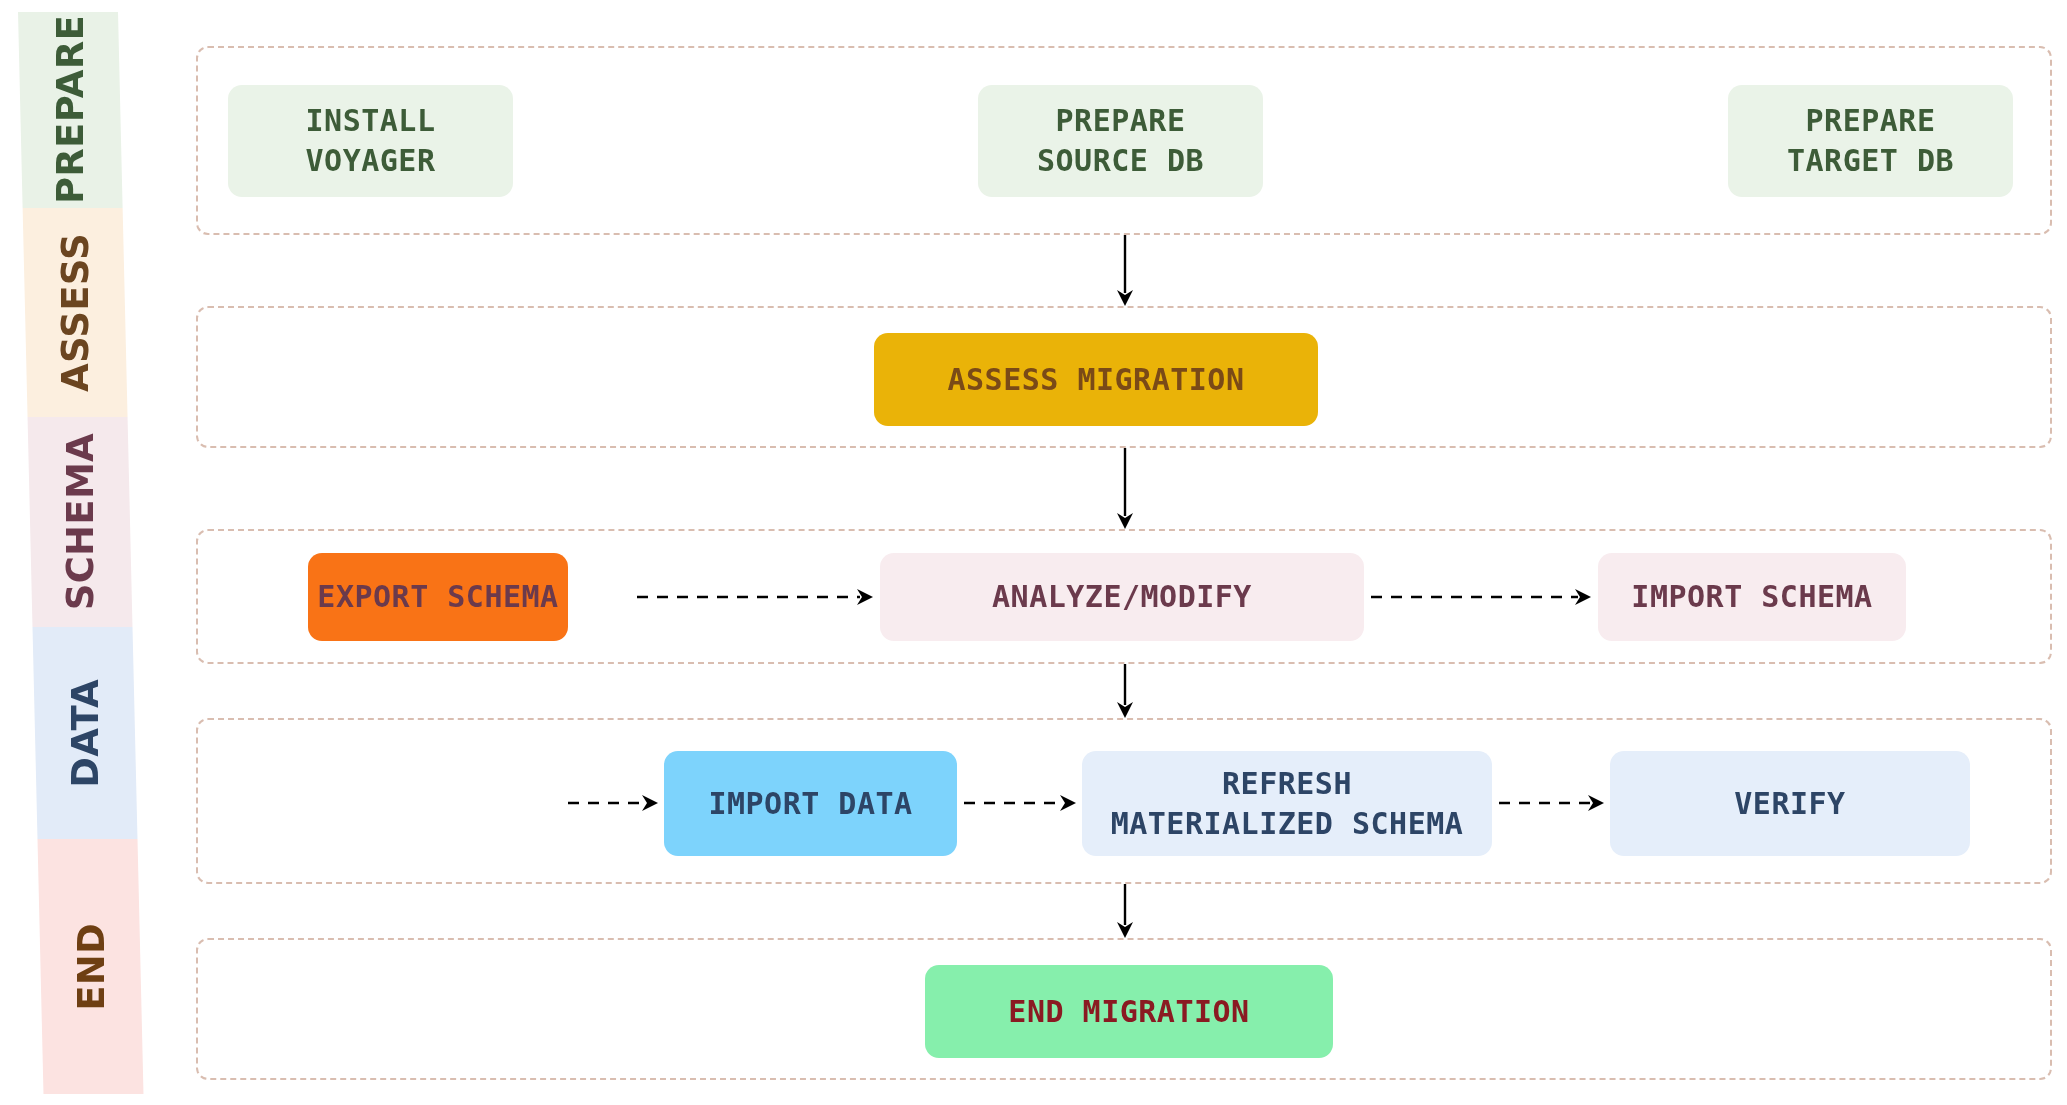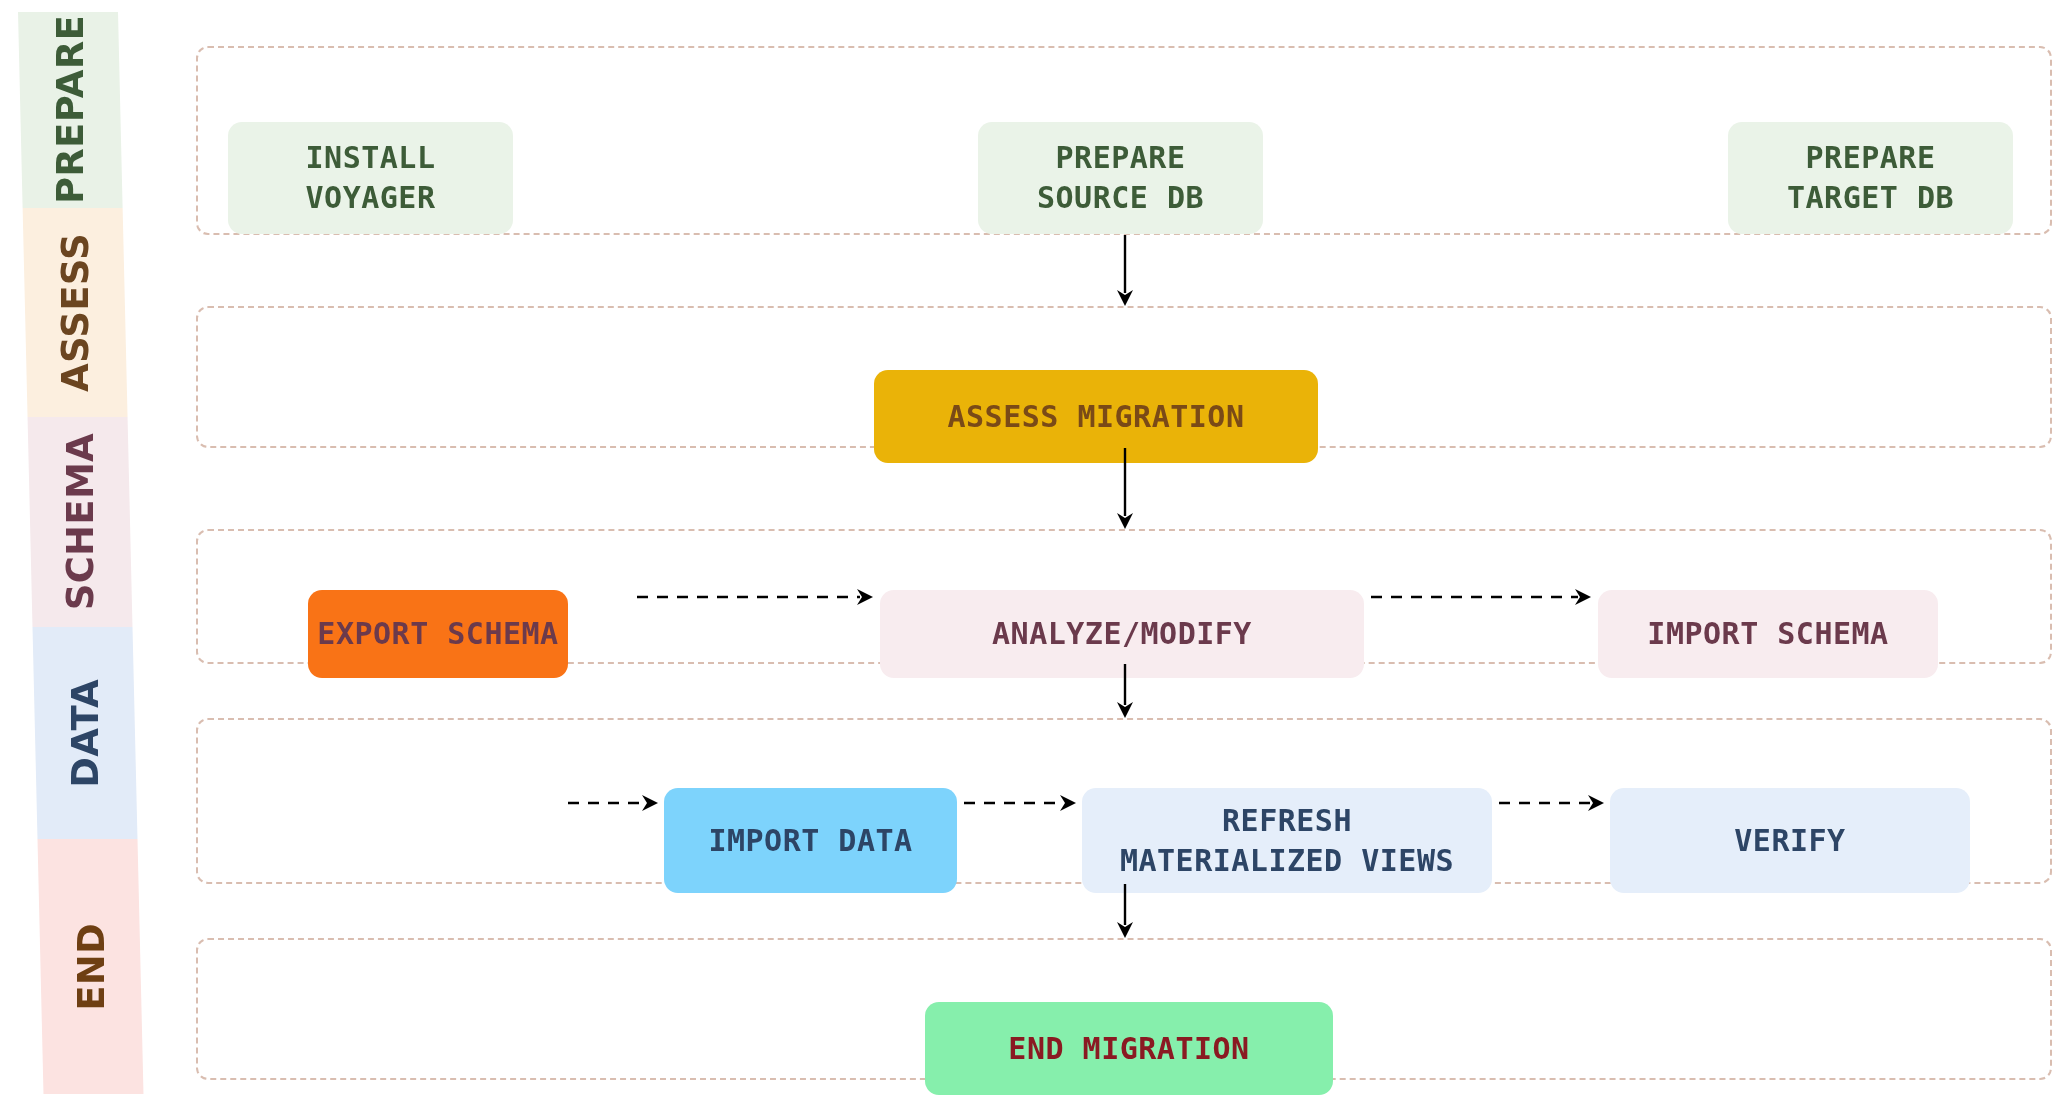--- a/index.html
+++ b/index.html
@@ -64,21 +64,20 @@
     display: flex;
     align-items: center;
     justify-content: center;
     text-align: center;
     font-family: "DejaVu Sans Mono", "Liberation Mono", monospace;
     font-weight: 700;
     font-size: 30px;
     line-height: 1.32;
     letter-spacing: 0.5px;
     white-space: pre-line;
-    margin-top: 37px;
   }
 
   
   .v-arrow, .h-arrow {
     position: absolute;
     overflow: visible;
   }
 </style>
 </head>
 <body>
@@ -111,34 +110,34 @@
 SOURCE DB</div>
         <div class="node" style="left: 1530px; top: 37px; width: 285px; height: 112px; background: rgb(234, 243, 232); color: rgb(61, 92, 56);">PREPARE
 TARGET DB</div>
       </div>
       <div class="section" style="top: 306px; height: 142px; border-color: rgb(217, 189, 176);">
         <div class="node" style="left: 676px; top: 25px; width: 444px; height: 93px; background: #eab308; color: rgb(122, 74, 23);">ASSESS MIGRATION</div>
       </div>
       <div class="section" style="top: 529px; height: 135px; border-color: rgb(217, 189, 176);">
         <div class="node" style="left: 110px; top: 22px; width: 260px; height: 88px; background: #f97316; color: rgb(107, 58, 76);">EXPORT SCHEMA</div>
         <div class="node" style="left: 682px; top: 22px; width: 484px; height: 88px; background: rgb(248, 236, 239); color: rgb(107, 58, 76);">ANALYZE/MODIFY</div>
-        <div class="node" style="left: 1400px; top: 22px; width: 340px; height: 88px; background: rgb(248, 236, 239); color: rgb(107, 58, 76); text-align: right;">IMPORT SCHEMA</div>
+        <div class="node" style="left: 1400px; top: 22px; width: 308px; height: 88px; background: rgb(248, 236, 239); color: rgb(107, 58, 76); text-align: right;">IMPORT SCHEMA</div>
         <div class="h-arrow" style="left: 439px; top: 56px; width: 236px; height: 20px;"><svg width="236" height="20" viewBox="0 0 236 20">
             <line x1="0" y1="10" x2="223" y2="10" stroke="#000000" stroke-width="2.4" stroke-dasharray="11,9"></line>
             <path d="M 220 2 L 236 10 L 220 18 L 225 10 Z" fill="#000000"></path>
           </svg></div>
         <div class="h-arrow" style="left: 1173px; top: 56px; width: 220px; height: 20px;"><svg width="220" height="20" viewBox="0 0 220 20">
             <line x1="0" y1="10" x2="207" y2="10" stroke="#000000" stroke-width="2.4" stroke-dasharray="11,9"></line>
             <path d="M 204 2 L 220 10 L 204 18 L 209 10 Z" fill="#000000"></path>
           </svg></div>
       </div>
       <div class="section" style="top: 718px; height: 166px; border-color: rgb(217, 189, 176);">
         <div class="node" style="left: 466px; top: 31px; width: 293px; height: 105px; background: #7dd3fc; color: rgb(45, 69, 102);">IMPORT DATA</div>
         <div class="node" style="left: 884px; top: 31px; width: 410px; height: 105px; background: rgb(229, 238, 250); color: rgb(45, 69, 102);">REFRESH
-MATERIALIZED VIEWS</div>
+MATERIALIZED SCHEMA</div>
         <div class="node" style="left: 1412px; top: 31px; width: 360px; height: 105px; background: rgb(229, 238, 250); color: rgb(45, 69, 102);">VERIFY</div>
         <div class="h-arrow" style="left: 370px; top: 73px; width: 90px; height: 20px;"><svg width="90" height="20" viewBox="0 0 90 20">
             <line x1="0" y1="10" x2="77" y2="10" stroke="#000000" stroke-width="2.4" stroke-dasharray="11,9"></line>
             <path d="M 74 2 L 90 10 L 74 18 L 79 10 Z" fill="#000000"></path>
           </svg></div>
         <div class="h-arrow" style="left: 766px; top: 73px; width: 112px; height: 20px;"><svg width="112" height="20" viewBox="0 0 112 20">
             <line x1="0" y1="10" x2="99" y2="10" stroke="#000000" stroke-width="2.4" stroke-dasharray="11,9"></line>
             <path d="M 96 2 L 112 10 L 96 18 L 101 10 Z" fill="#000000"></path>
           </svg></div>
         <div class="h-arrow" style="left: 1301px; top: 73px; width: 105px; height: 20px;"><svg width="105" height="20" viewBox="0 0 105 20">

